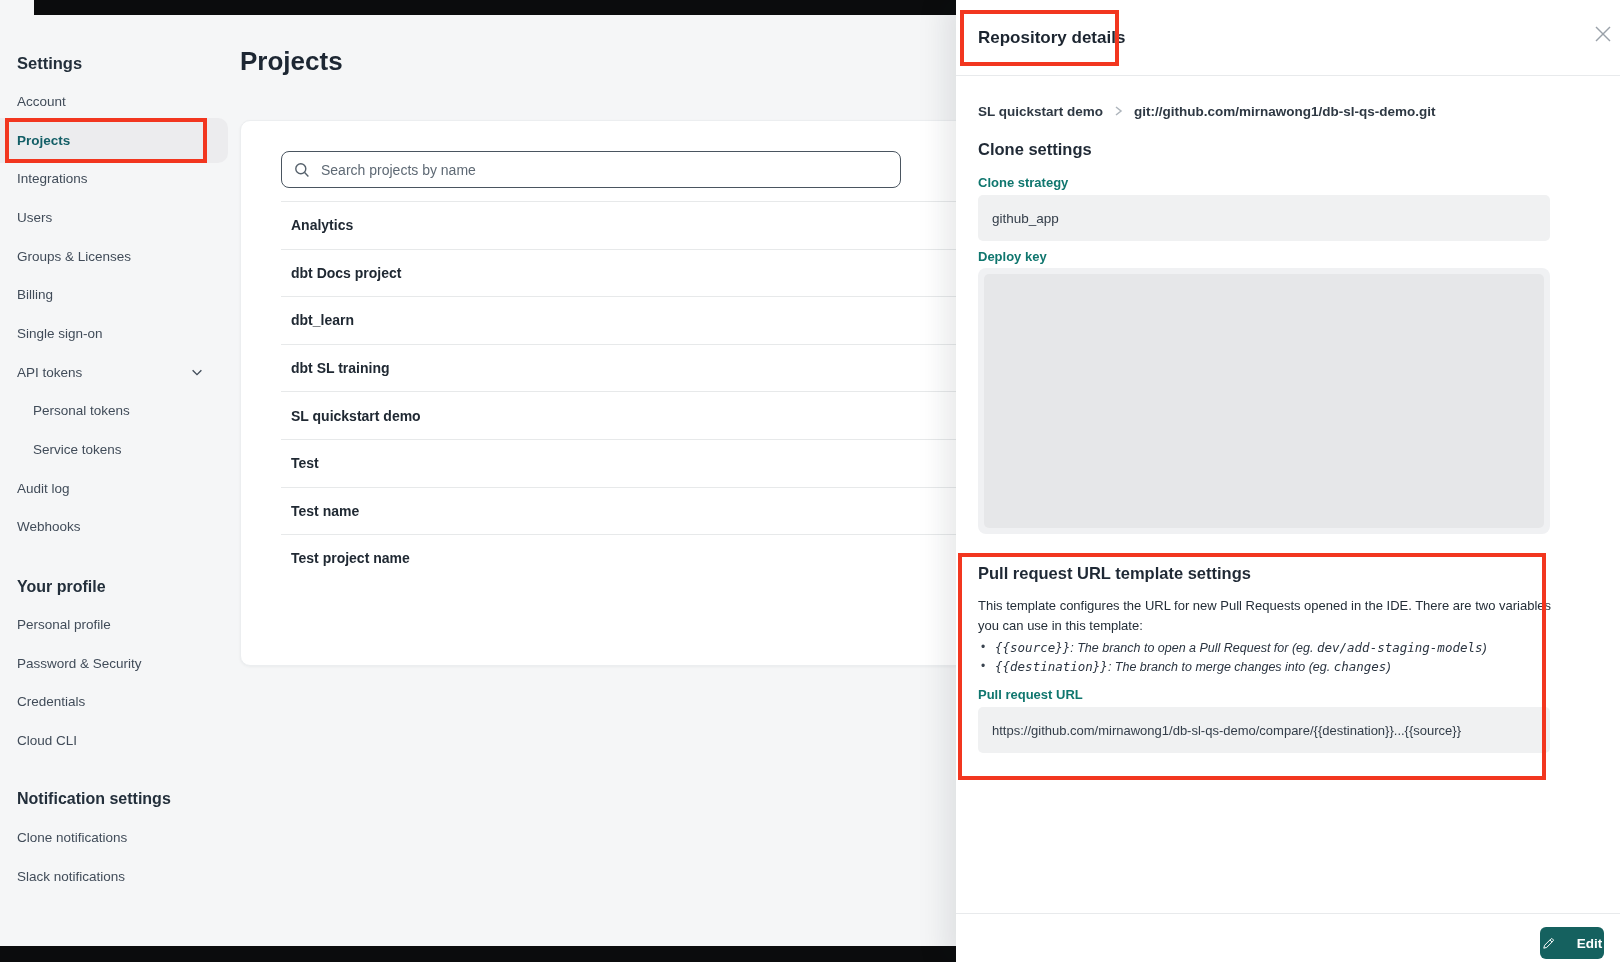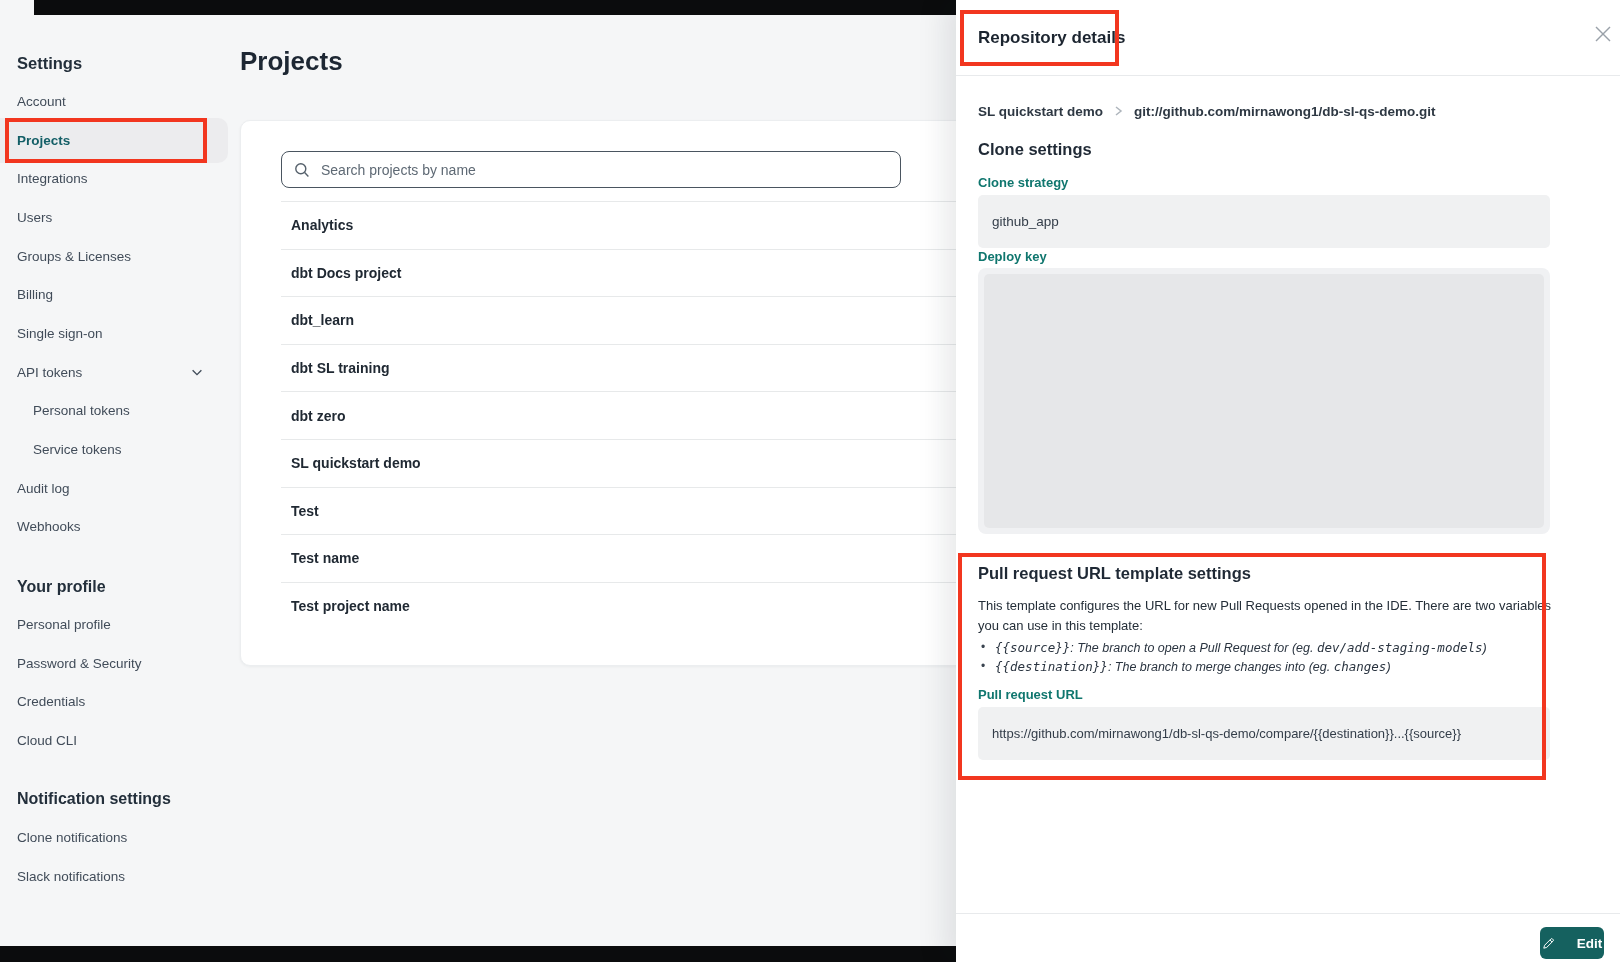--- a/index.html
+++ b/index.html
@@ -56,21 +56,21 @@
   .d-top { top:75px; } .d-bottom { top:913px; }
 
   .breadcrumb { position:absolute; left:22px; top:101px; height:20px; display:flex; align-items:center;
                 gap:11px; font-size:13.5px; font-weight:bold; color:#2e3843; }
   .sec-h { position:absolute; left:22px; font-size:16.5px; font-weight:bold; color:#1f2935; }
   .h-clone { top:140px; }
   .lbl { position:absolute; left:22px; font-size:13px; font-weight:bold; color:#0f766e; }
   .lbl-strategy { top:175px; }
   .lbl-deploy { top:249px; }
   .lbl-pr { top:687px; }
-  .field { position:absolute; left:22px; width:572px; height:53px; background:#f0f1f2; border-radius:5px;
+  .field { position:absolute; left:22px; width:572px; height:46px; background:#f0f1f2; border-radius:5px;
            display:flex; align-items:center; padding-left:14px; font-size:13.5px; color:#333d49; }
   .field-strategy { top:195px; }
   .field-pr { top:707px; font-size:13px; }
   .deploy-outer { position:absolute; left:22px; top:268px; width:572px; height:266px;
                   background:#f0f1f3; border-radius:8px; }
   .deploy-inner { position:absolute; left:6px; top:6px; right:6px; bottom:6px; background:#e6e7e9; border-radius:5px; }
 
   .ann-pr { left:2px; top:553px; width:588px; height:227px; }
   .h-pr { top:564px; }
   .pr-desc { position:absolute; left:22px; top:596px; width:578px; font-size:13px; line-height:20px; color:#242e38; }
@@ -161,21 +161,20 @@
           <line x1="10.6" y1="10.6" x2="14.4" y2="14.4" stroke="#55606b" stroke-width="1.4"></line>
         </svg>
     </span>
     <input type="text" placeholder="Search projects by name" style="">
   </div>
   <ul class="rows" id="project-list">
       <li class="row">Analytics</li>
       <li class="row">dbt Docs project</li>
       <li class="row">dbt_learn</li>
       <li class="row">dbt SL training</li>
-      <li class="row">dbt zero</li>
       <li class="row">SL quickstart demo</li>
       <li class="row">Test</li>
       <li class="row">Test name</li>
       <li class="row">Test project name</li>
     </ul>
 </div>
 
 <div class="panel">
   <div class="panel-title">Repository details</div>
   <div class="ann ann-title"></div>

